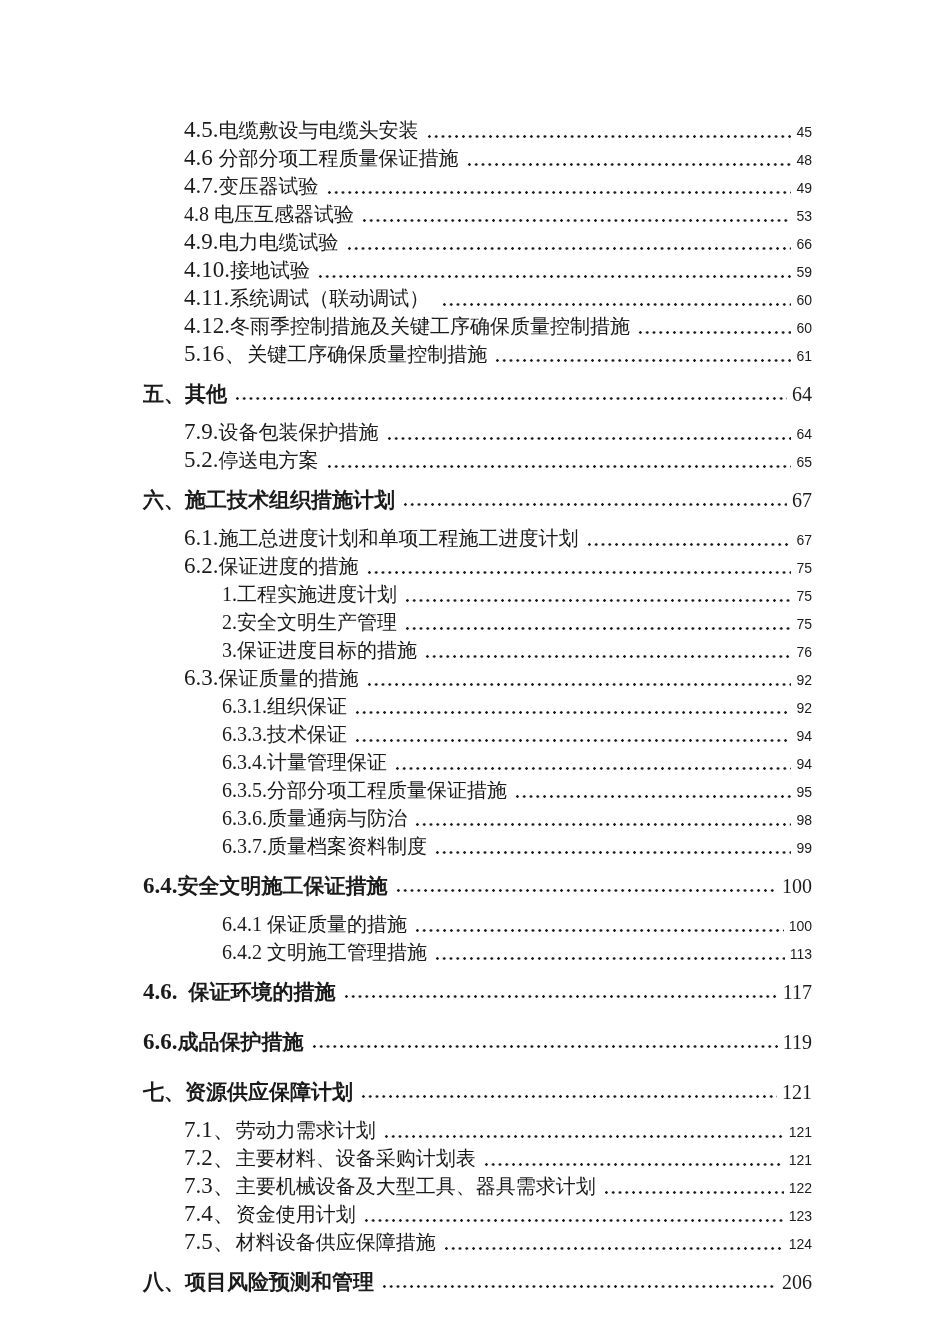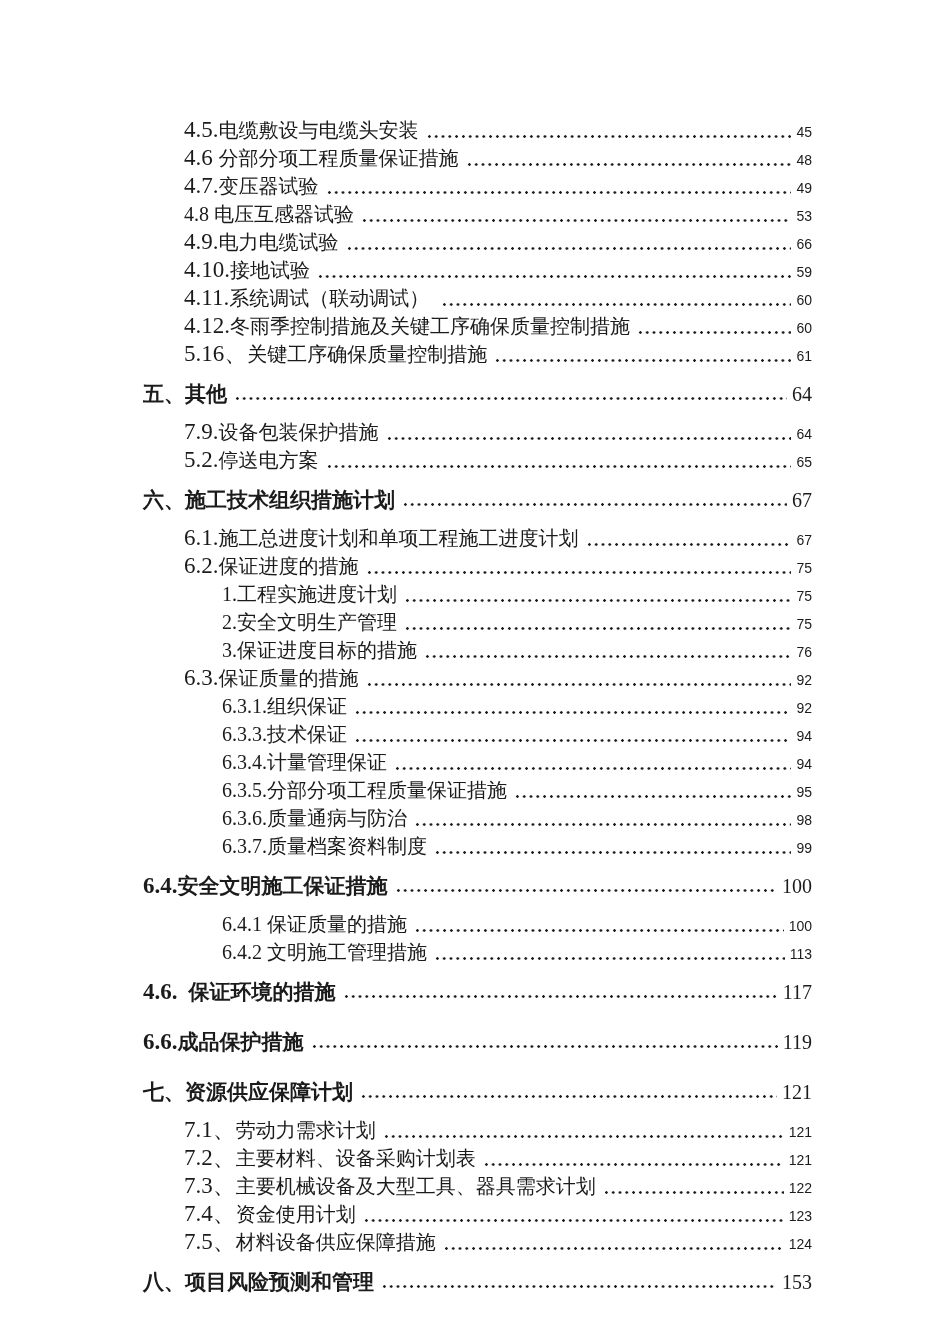--- a/index.html
+++ b/index.html
@@ -280,16 +280,16 @@
       <div class="toc-row lv2">
         <span class="num sans">7.5、</span>
         <span class="title">材料设备供应保障措施</span>
         <span class="leader"></span>
         <span class="page-num sans">124</span>
       </div>
       <div class="toc-row lv1 heading">
         <span class="num cjk">八、</span>
         <span class="title">项目风险预测和管理</span>
         <span class="leader"></span>
-        <span class="page-num serif">153</span>
+        <span class="page-num serif">206</span>
       </div>
     </div>
 </div>
 
 </body></html>

